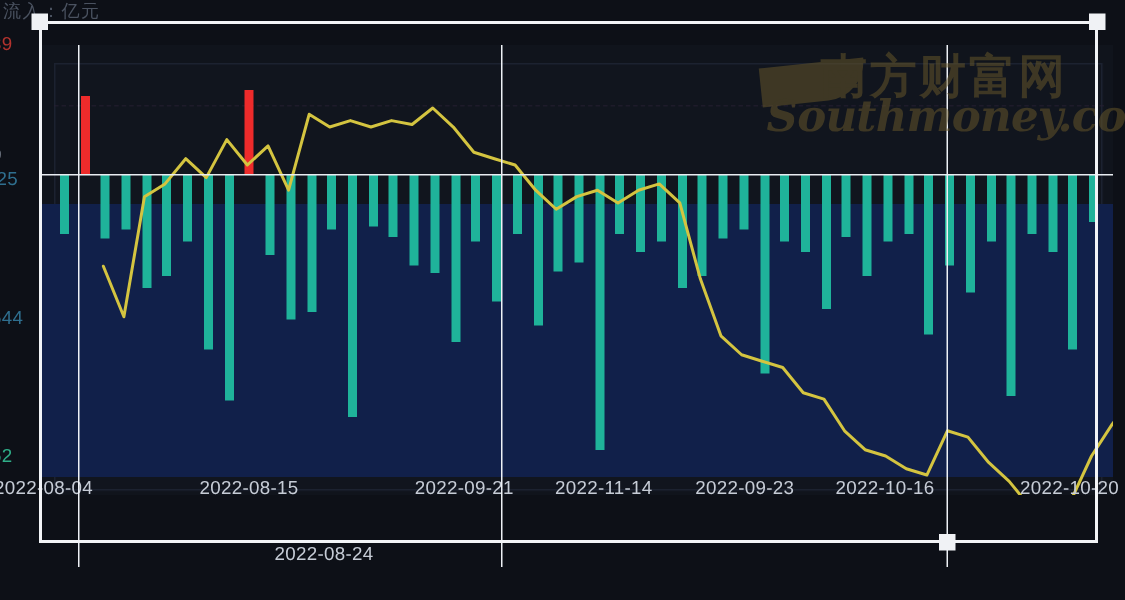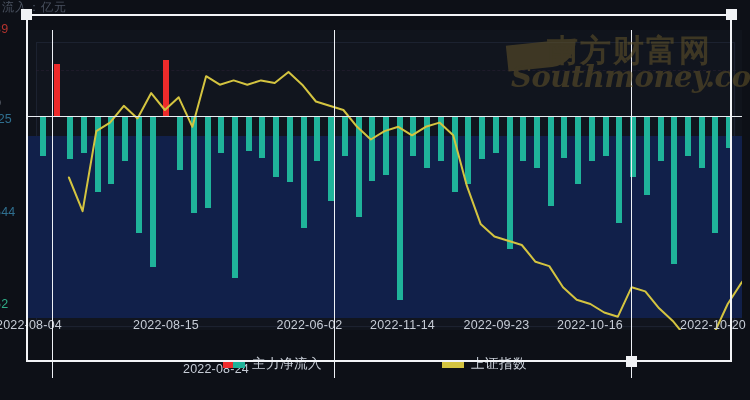--- a/index.html
+++ b/index.html
@@ -197,48 +197,38 @@
       <div class="ylab" style="left: -6px; top: 96px; color: rgb(139, 147, 160);">0</div>
       <div class="ylab" style="left: -6px; top: 112px; color: rgb(47, 111, 143);">.25</div>
       <div class="ylab" style="left: -6px; top: 205px; color: rgb(47, 111, 143);">644</div>
       <div class="ylab" style="left: -6px; top: 297px; color: rgb(47, 174, 136);">62</div>
     </div>
 
   <div id="xlabs">
       <div class="xlab" style="left: -4px; top: 318px;">2022-08-04</div>
       <div class="xlab" style="left: 89px; top: 318px; margin-left: 44px;">2022-08-15</div>
       <div class="xlab" style="left: 183px; top: 318px; margin-top: 44px;">2022-08-24</div>
-      <div class="xlab" style="left: 276.5px; top: 318px;">2022-06-02</div>
+      <div class="xlab" style="left: 276.5px; top: 318px;">2022-09-21</div>
       <div class="xlab" style="left: 370px; top: 318px;">2022-11-14</div>
       <div class="xlab" style="left: 463.5px; top: 318px;">2022-09-23</div>
       <div class="xlab" style="left: 557px; top: 318px;">2022-10-16</div>
       <div class="xlab" style="left: 680px; top: 318px;">2022-10-20</div>
     </div>
 
   <div class="vline" style="left:52px;top:30px;height:348px;"></div>
   <div class="vline" style="left:334px;top:30px;height:348px;"></div>
   <div class="vline" style="left:631px;top:30px;height:348px;"></div>
 
   <div id="wm">
     <div class="wm-swoosh"></div>
     <div class="wm-cn">南方财富网</div>
     <div class="wm-en">Southmoney.com</div>
   </div>
 
 
-  <div id="legend">
-    <div class="lg-item">
-      <span class="sw sw-rg"></span>
-      <span class="lg-txt">主力净流入</span>
-    </div>
-    <div class="lg-item">
-      <span class="sw sw-y"></span>
-      <span class="lg-txt">上证指数</span>
-    </div>
-  </div>
 
   <div id="botstrip"></div>
 
   <div class="selrect" style="left:26px;top:14px;width:706px;height:348px;"></div>
   <div class="handle" style="left:21px;top:9px;"></div>
   <div class="handle" style="left:726px;top:9px;"></div>
   <div class="handle" style="left:626px;top:356px;"></div>
 
 </div>
 

